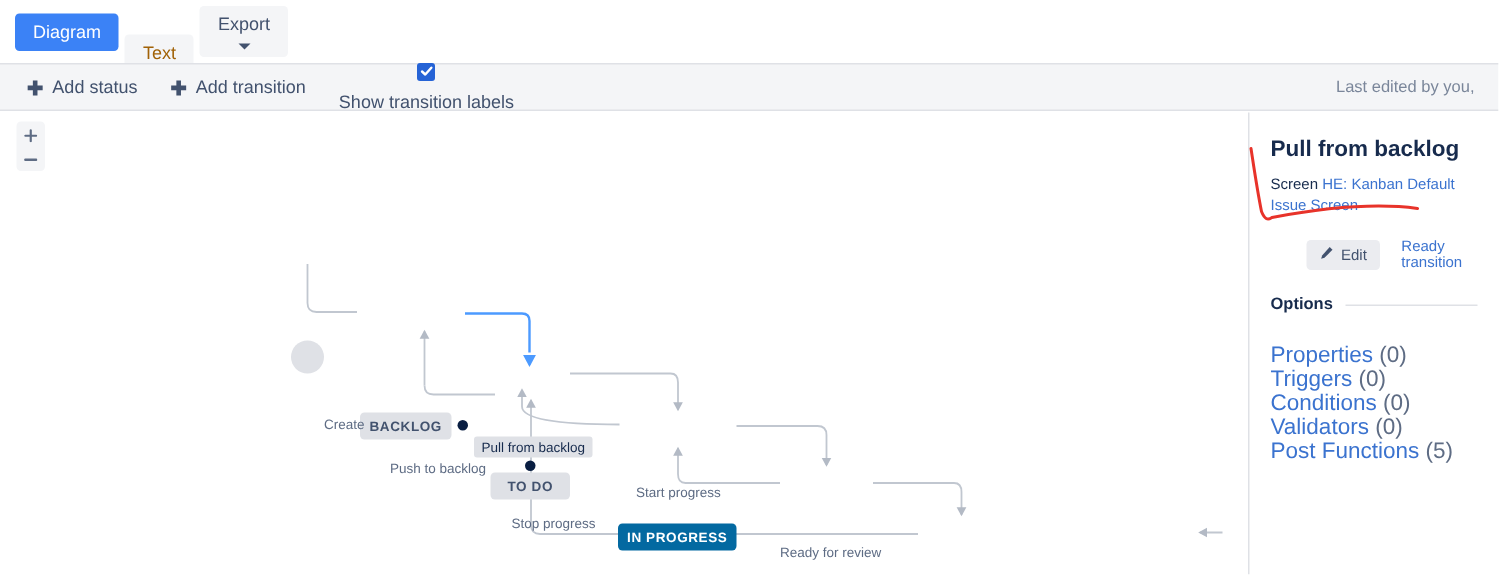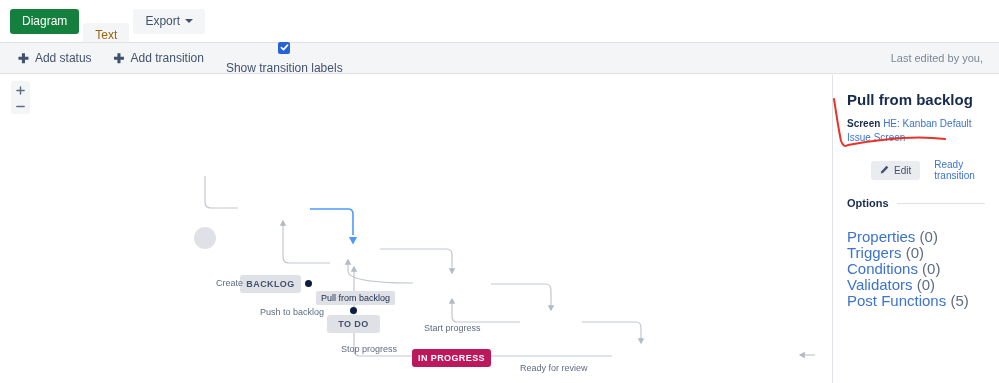--- a/index.html
+++ b/index.html
@@ -24,26 +24,26 @@
   }
   .tab {
     font-size: 12px;
     padding: 5px 12px;
     border-radius: 3px;
     cursor: pointer;
     color: #42526E;
     line-height: 15px;
   }
   .tab.active {
-    background: #15803d;
+    background: #3b82f6;
     color: #ffffff;
     font-weight: 400;
   }
   .tab.plain { background: #F4F5F7; color:#a16207;margin-top:28px; }
-  .tab.export { background: #F4F5F7; color:#42526E; display:flex; align-items:center; gap:5px;}
+  .tab.export { background: #F4F5F7; color:#42526E; display:flex; align-items:center; gap:5px;flex-direction:column;}
   .caret {
     width:0;height:0;border-left:4px solid transparent;border-right:4px solid transparent;
     border-top:4px solid #42526E; display:inline-block;
   }
 
   
   .actionbar {
     height: 32px;
     background: #F4F5F7;
     border-top: 1px solid #DFE1E6;
@@ -88,21 +88,21 @@
 
   svg.flow { position:absolute; left:0; top:0; }
 
   .node {
     position:absolute; border-radius:3px;
     display:flex; align-items:center; justify-content:center;
     font-size: 9px; font-weight:700; letter-spacing:0.4px;
     white-space:nowrap; cursor:pointer;
   }
   .n-grey { background:#DFE1E6; color:#42526E; }
-  .n-blue { background:#be185d; color:#ffffff; }
+  .n-blue { background:#0369a1; color:#ffffff; }
 
   .edgelabel {
     position:absolute; font-size:9px; color:#5E6C84; white-space:nowrap;
     background:transparent;
   }
   .edgelabel.sel {
     background:#DFE1E6; color:#172B4D; padding:2px 5px; border-radius:2px;
     font-size:9px;
   }
   .startcircle {
@@ -116,21 +116,21 @@
     position:absolute; right:0; top:75px; width:167px; height:308px;
     background:#ffffff; border-left:1px solid #DFE1E6;
     padding: 16px 14px 0 14px;
     z-index: 10;
   }
   .panel h2 {
     margin:0 0 8px 0; font-size:15px; font-weight:700; color:#172B4D;
     line-height:18px;
   }
   .screenline { font-size:10px; line-height:14px; margin-bottom:14px; }
-  .screenline b { color:#172B4D; font-weight:700; }
+  .screenline b { color:#172B4D; font-weight:400; }
   .screenline a { color:#3b73cf; text-decoration:none; }
   .btnrow { display:flex; align-items:center; gap:14px; margin-bottom:16px;margin-left:24px; }
   .editbtn {
     background:#EBECF0; border-radius:3px; padding:4px 9px;
     font-size:10px; color:#42526E; display:flex; align-items:center; gap:5px;
     cursor:pointer;
   }
   .delbtn { font-size:10px; color:#3b73cf; cursor:pointer; }
   .optlabel { font-size:11px; font-weight:700; color:#172B4D; margin-bottom:20px;
               display:flex; align-items:center; gap:8px;}

